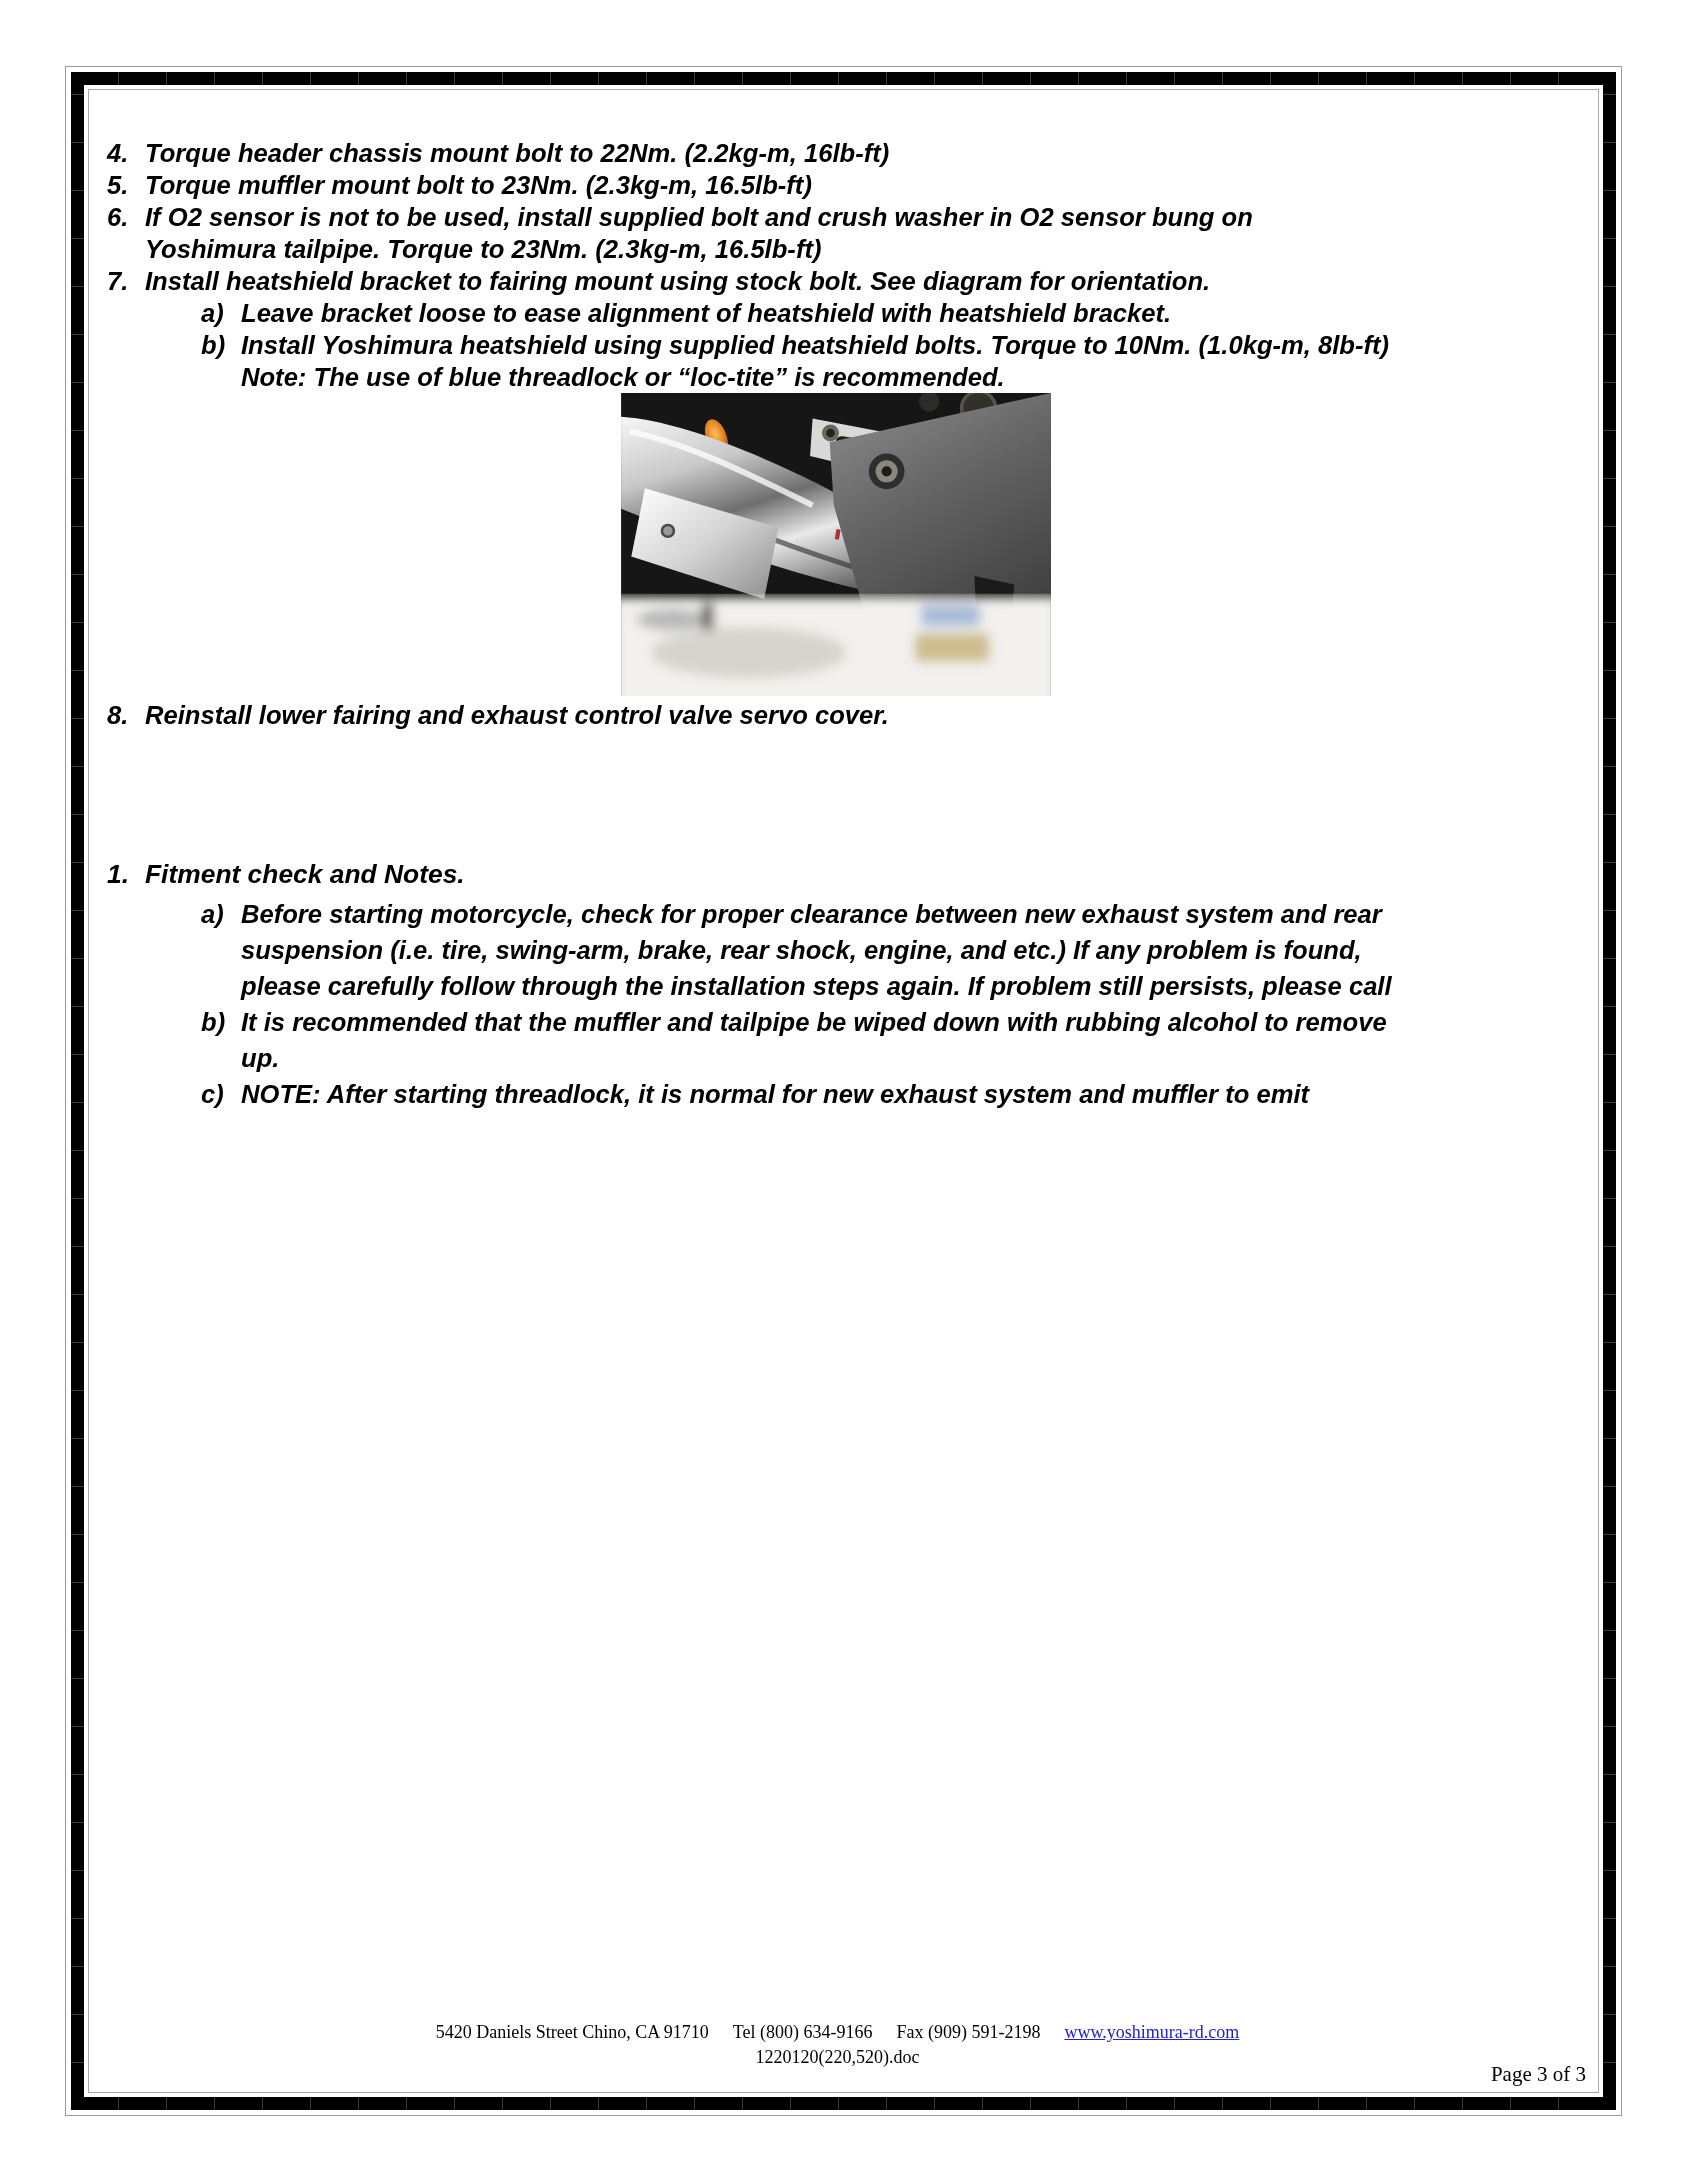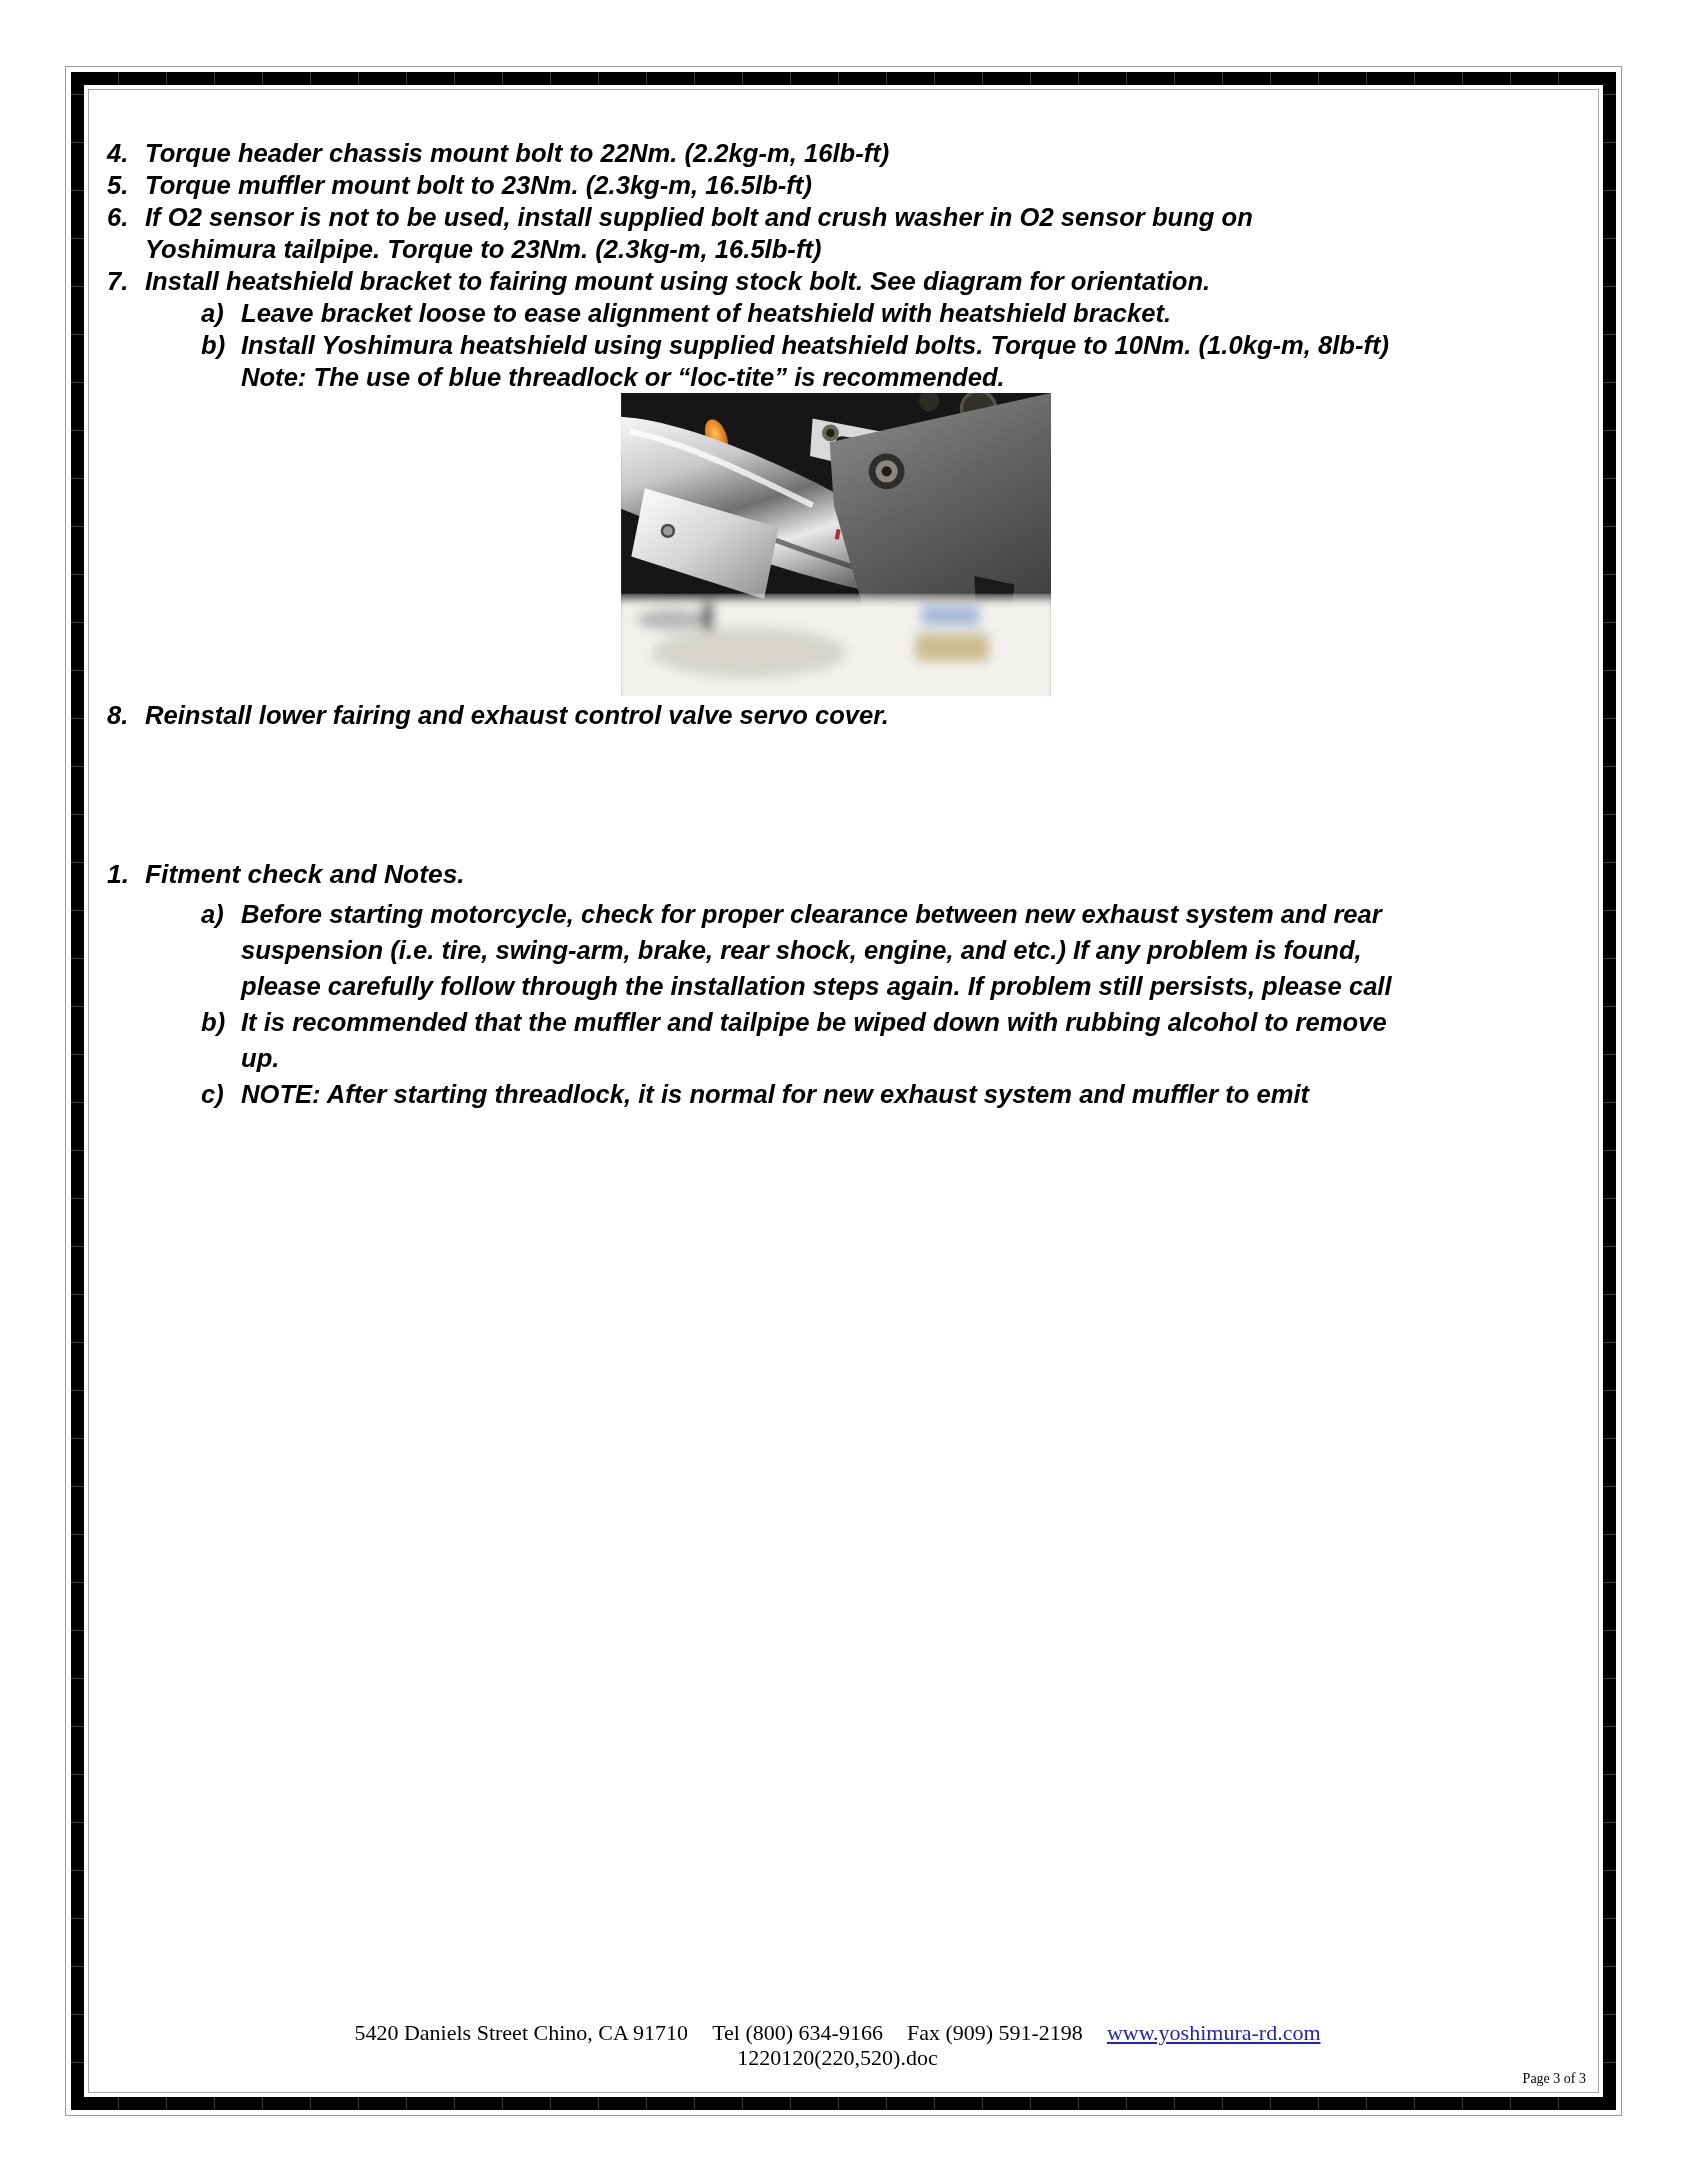--- a/index.html
+++ b/index.html
@@ -32,25 +32,25 @@
   .fit .txt{line-height:36px;}
   .fit .letter{line-height:36px;}
   .heading{display:flex;margin-top:125px;font-size:26.4px;line-height:36px;}
   .heading .num{flex:0 0 38px;margin-left:18px;}
   .photo-wrap{margin:0 0 3.4px 532px;width:430px;height:303px;line-height:0;}
   .fit-a{margin-top:3.4px;}
 
   
   .footer-center{position:absolute;left:0;right:12px;bottom:21px;text-align:center;
     font-family:"Liberation Serif",serif;font-style:normal;font-weight:400;
-    font-size:22px;line-height:25.6px;}
+    font-size:18px;line-height:25.6px;}
   .footer-line1{display:flex;justify-content:center;gap:24px;}
   .site-link{color:#2222cc;text-decoration:underline;cursor:pointer;}
   .page-num{position:absolute;right:12px;bottom:5.1px;
-    font-family:"Liberation Serif",serif;font-style:normal;font-weight:400;font-size:14px;}
+    font-family:"Liberation Serif",serif;font-style:normal;font-weight:400;font-size:21px;}
 </style>
 </head>
 <body>
 
 <div class="page">
   <div class="frame-outer">
     <div class="band band-top"></div>
     <div class="band band-bottom"></div>
     <div class="band band-left"></div>
     <div class="band band-right"></div>

